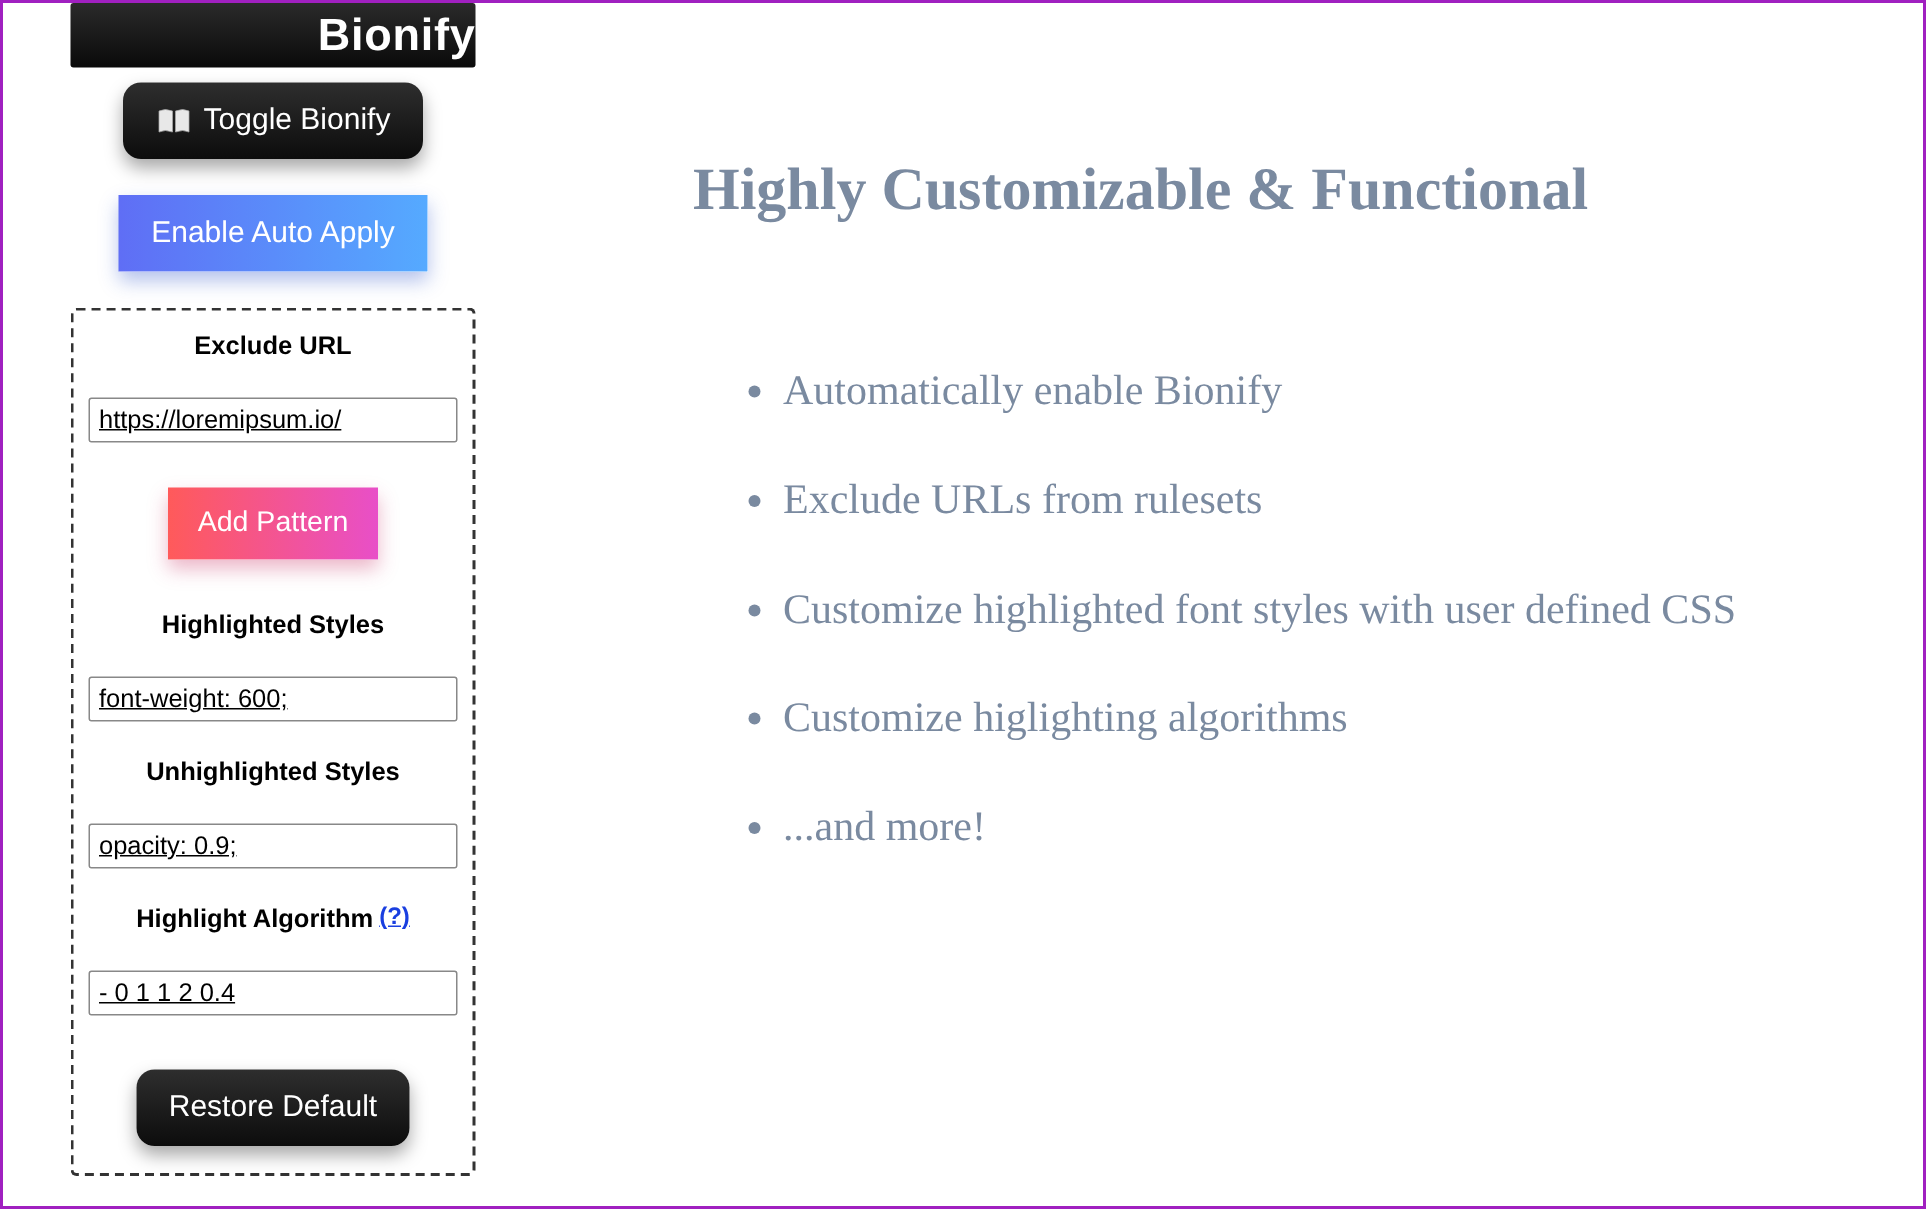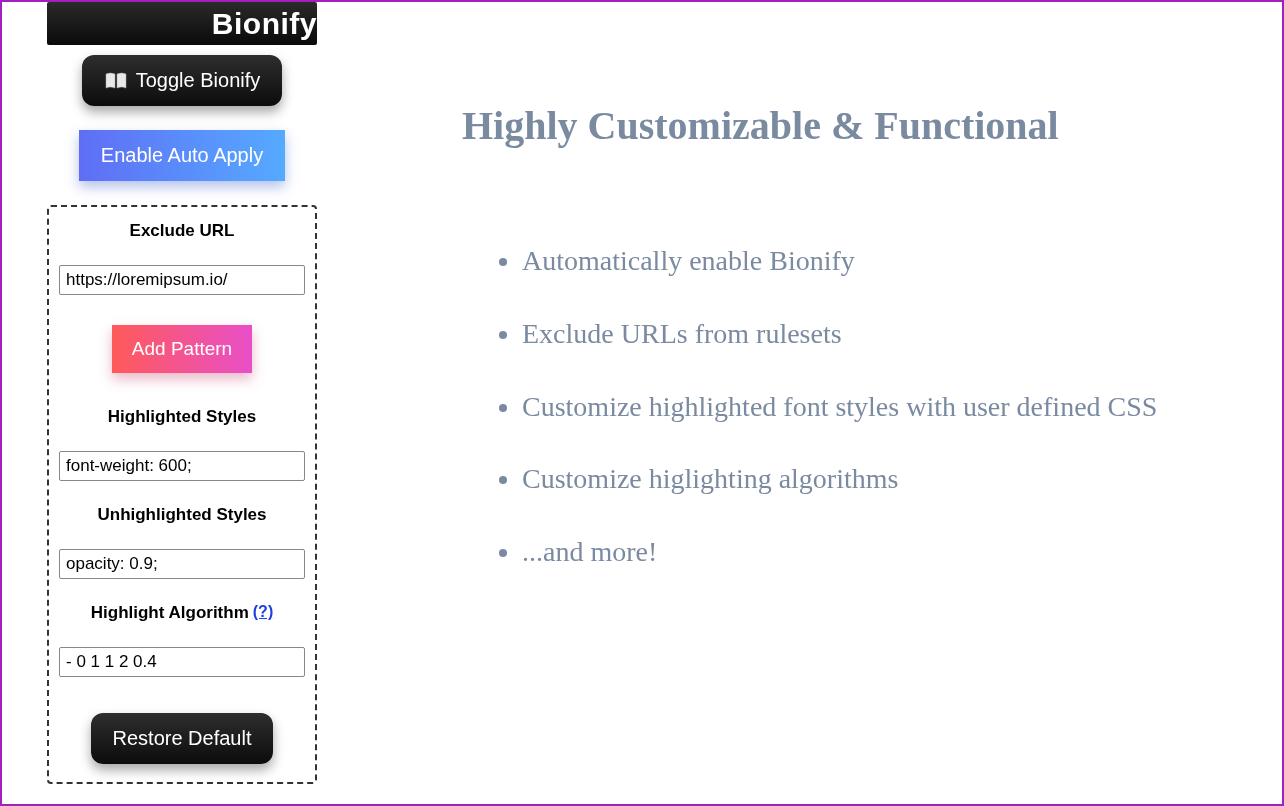--- a/index.html
+++ b/index.html
@@ -81,20 +81,21 @@
       text-align: center;
     }
     .settings-box input[type="text"] {
       width: 100%;
       font-size: 17px;
       padding: 4px 6px;
       border: 1px solid #888;
       background: #fff;
       border-radius: 2px;
       font-family: inherit;
+      text-decoration: underline;
     }
     .add-pattern-btn {
       margin: 6px 0 10px 0;
       background: linear-gradient(90deg, #ff5a5a 0%, #e84fc8 100%);
       color: #fff;
       border: none;
       border-radius: 0;
       padding: 13px 20px;
       font-size: 19px;
       box-shadow: 0 6px 12px rgba(200,50,100,0.35);

